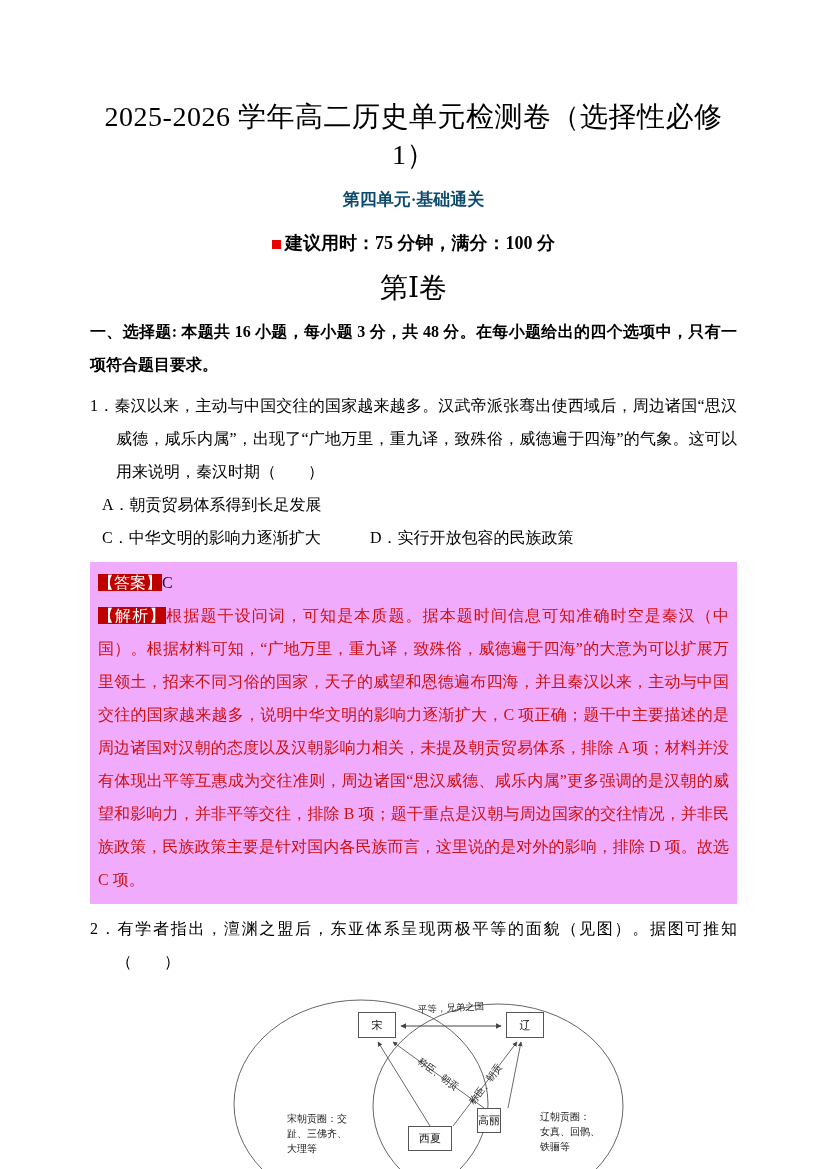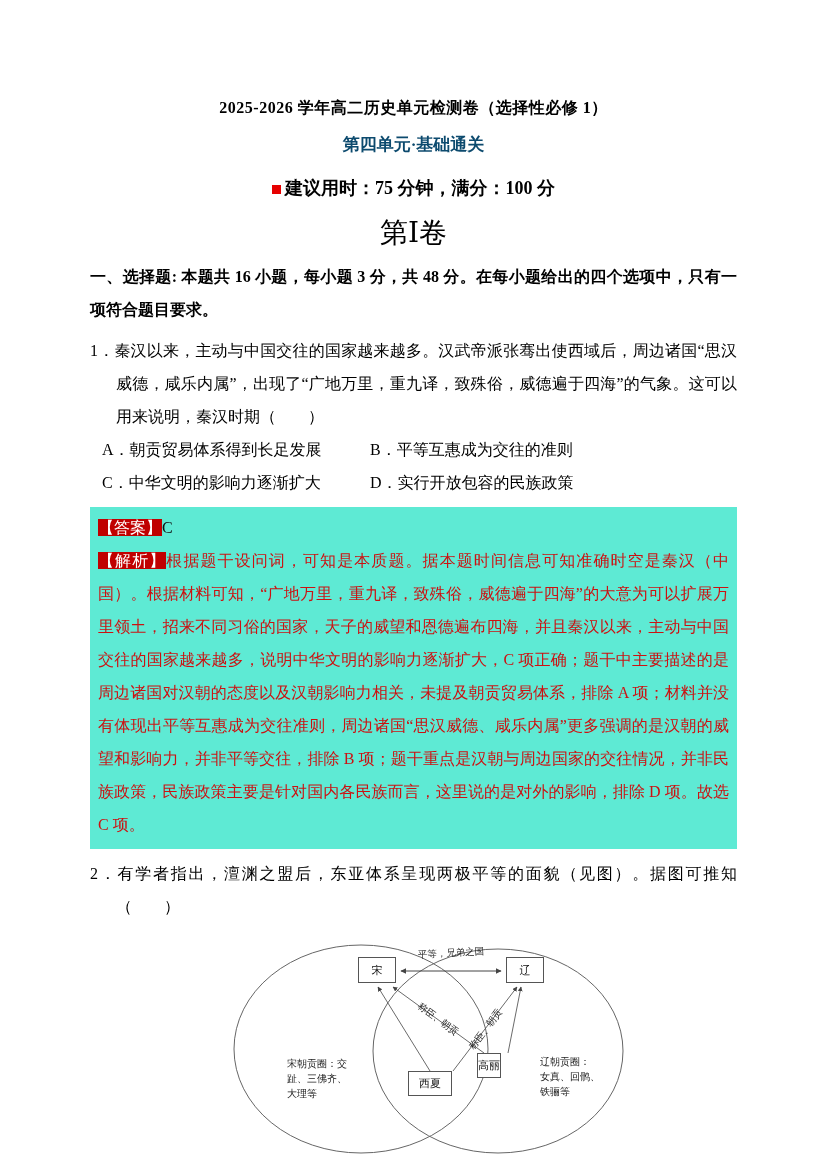--- a/index.html
+++ b/index.html
@@ -1,32 +1,32 @@
 <!DOCTYPE html>
 <html><head>
 <meta charset="utf-8">
 <style>
   * { margin:0; padding:0; box-sizing:border-box; }
   html,body { width:827px; height:1169px; }
   body { background:#ffffff; color:#000; font-family:"Liberation Serif","DejaVu Serif",serif; overflow:hidden; }
   .page { width:647px; margin:0 auto; padding-top:98px; }
 
-  .title { font-size:16px; font-weight:700; text-align:center; letter-spacing:.5px; }
+  .title { font-size:28px; font-weight:400; text-align:center; letter-spacing:.5px; }
   .subtitle { font-size:17px; font-weight:700; color:#0c4a6e; text-align:center; margin-top:14px; }
   .meta { font-size:18px; font-weight:700; text-align:center; margin-top:20px; }
   .red-square { display:inline-block; width:9px; height:9px; background:#e60000; margin-right:4px; }
   .volume { font-size:28px; text-align:center; margin-top:14px; }
 
   .text { font-size:16px; line-height:33px; text-align:justify; }
   .section-intro { font-weight:700; margin-top:8px; }
   .stem { margin-top:8px; padding-left:26px; text-indent:-26px; }
   .opt-row { display:flex; padding-left:12px; }
   .opt-col { width:268px; }
 
-  .answer-block { background:#5eead4; margin-top:8px; padding:4px 8px 8px; }
+  .answer-block { background:#f0abfc; margin-top:8px; padding:4px 8px 8px; }
   .badge { background:#c00000; color:#fff; }
   .answer-value { color:#111; }
   .analysis { color:#cc1111; }
 
   .diagram { position:relative; width:420px; height:240px; margin:8px 0 2px 135px;
              font-family:"Liberation Sans","DejaVu Sans",sans-serif; }
   .diagram svg { position:absolute; left:0; top:0; }
   .node { position:absolute; border:1px solid #555; background:#fff; display:flex;
           align-items:center; justify-content:center; font-size:11px; color:#111; }
   .dlabel { position:absolute; font-size:9.5px; color:#222; text-align:center; transform-origin:center; }
@@ -47,21 +47,20 @@
   </div>
 
   <div class="volume">第Ⅰ卷</div>
 
   <p class="text section-intro">一、选择题: 本题共 16 小题，每小题 3 分，共 48 分。在每小题给出的四个选项中，只有一项符合题目要求。</p>
 
   <p class="text stem">1．秦汉以来，主动与中国交往的国家越来越多。汉武帝派张骞出使西域后，周边诸国“思汉威德，咸乐内属”，出现了“广地万里，重九译，致殊俗，威德遍于四海”的气象。这可以用来说明，秦汉时期（　　）</p>
 
   <div class="text opt-row">
     <div class="opt-col">A．朝贡贸易体系得到长足发展</div>
-    <div>B．平等互惠成为交往的准则</div>
   </div>
   <div class="text opt-row">
     <div class="opt-col">C．中华文明的影响力逐渐扩大</div>
     <div>D．实行开放包容的民族政策</div>
   </div>
 
   <div class="answer-block">
     <div class="text">
       <span class="badge">【答案】</span><span class="answer-value">C</span>
     </div>

